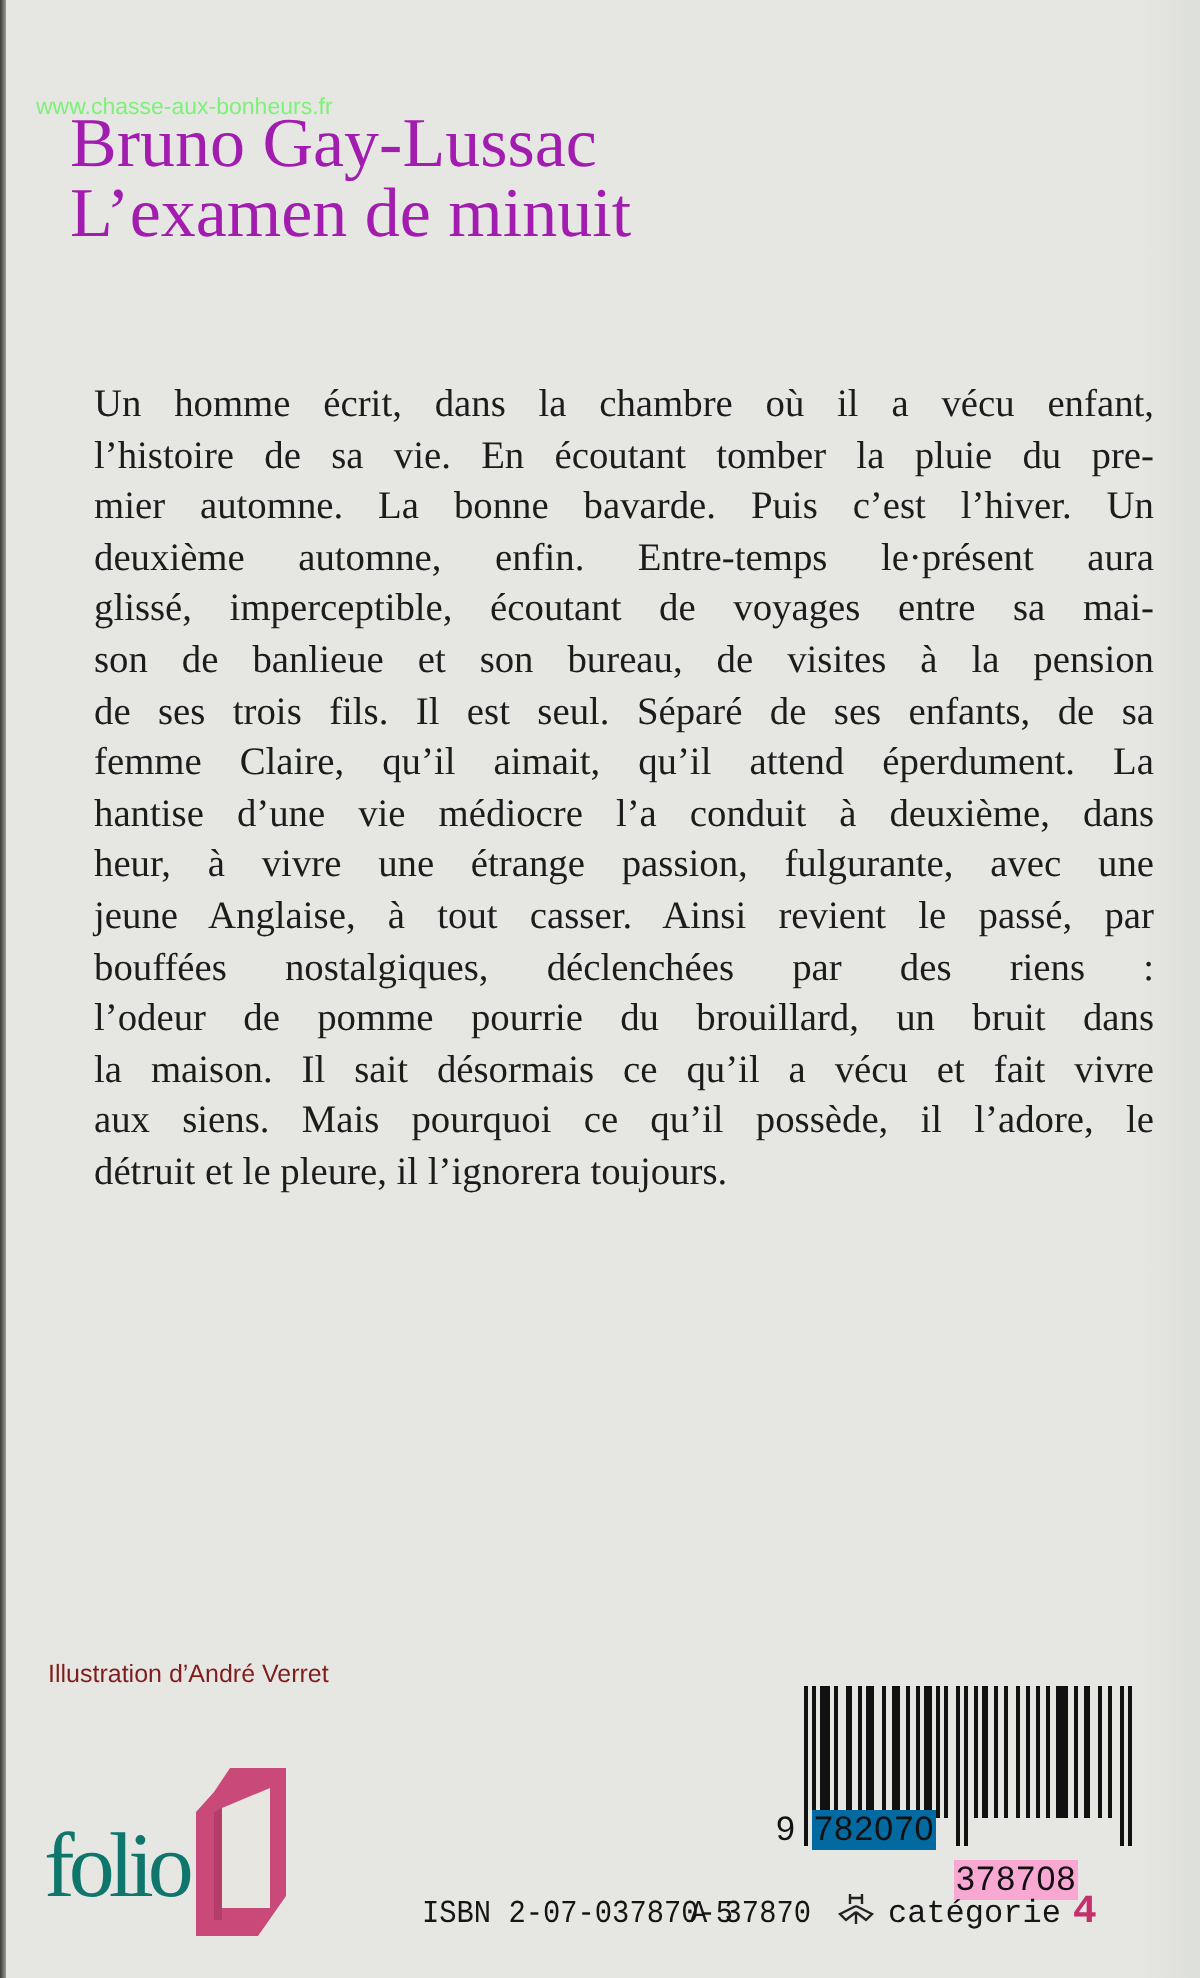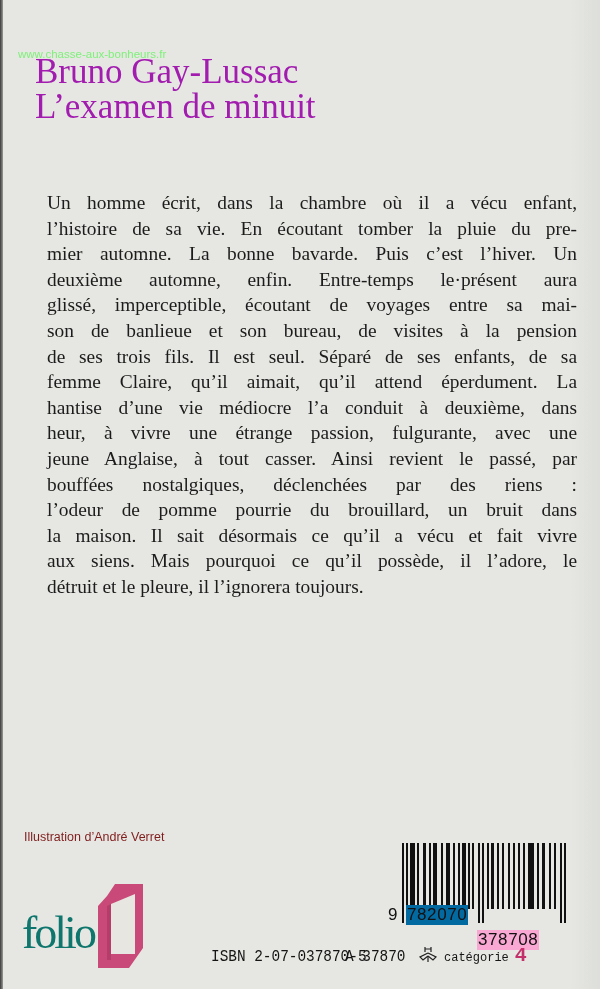--- a/index.html
+++ b/index.html
@@ -53,21 +53,21 @@
     .barcode-digits .group1 { position: absolute; left: 22px; top: 0; background: #0369a1; padding: 0 1px; }
     .barcode-digits .group2 { position: absolute; left: 93px; top: 0; background: #f9a8d4; padding: 0 1px; margin-top: 25px; }
     .bottom-line {
       position: absolute; left: 211px; top: 943px;
       font-family: Liberation Mono, monospace; font-size: 16px; color: #151515;
       display: flex; align-items: baseline; white-space: nowrap;
     }
     .bottom-line .isbn { transform: scaleX(0.9); transform-origin: left; width: 120px; }
     .bottom-line .code { margin-left: 14px; transform: scaleX(0.9); transform-origin: left; width: 66px; }
     .bottom-line .tree-icon { margin-left: 6px; width: 22px; height: 18px; display: inline-block; position: relative; top: 3px; }
-    .bottom-line .cat-label { margin-left: 5px; font-size: 12px; text-align: center; }
+    .bottom-line .cat-label { margin-left: 5px; font-size: 16px; text-align: center; }
     .bottom-line .cat-num { margin-left: 6px; font-size: 20px; font-weight: bold; color: #c4306a; }
   </style>
 </head>
 <body>
 
 <div class="left-edge"></div>
 <div class="right-shade"></div>
 
 <div class="watermark">www.chasse-aux-bonheurs.fr</div>
 

